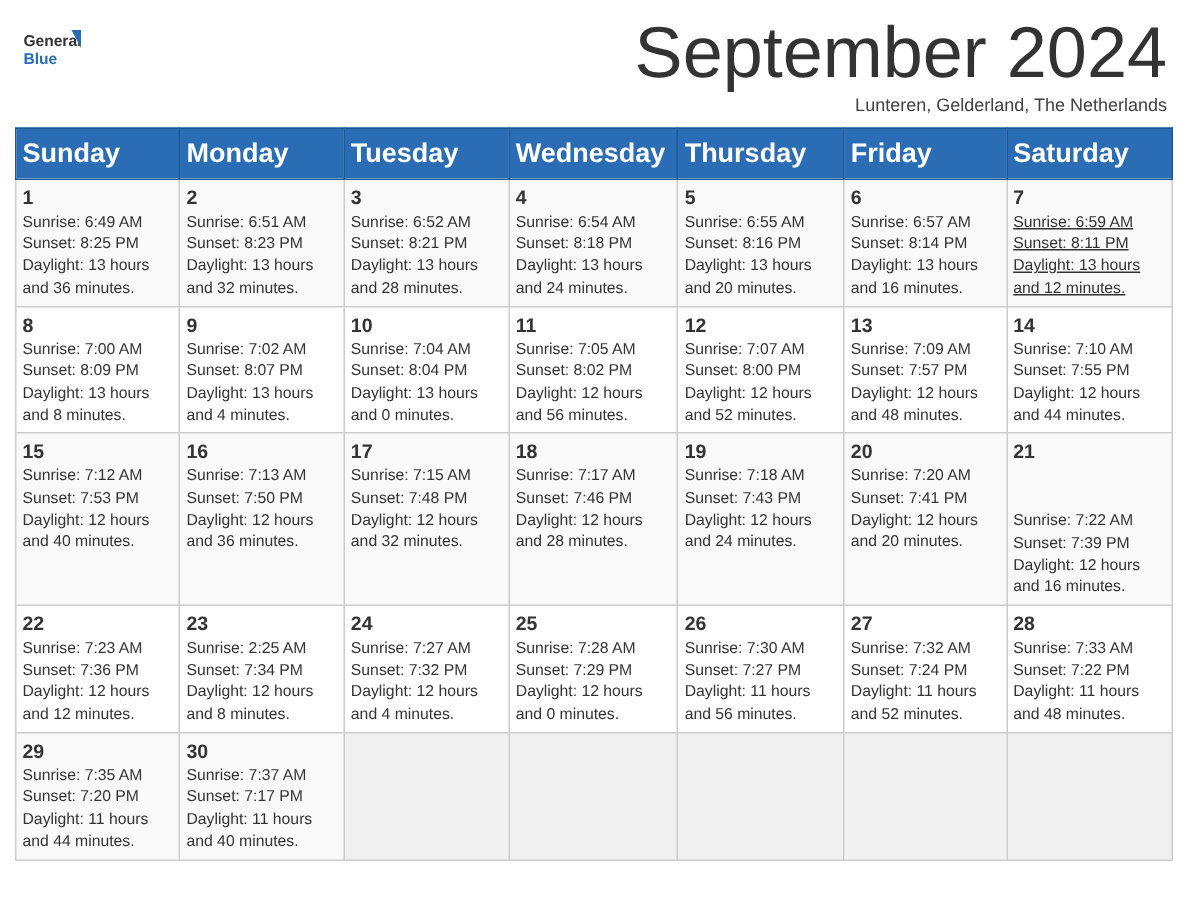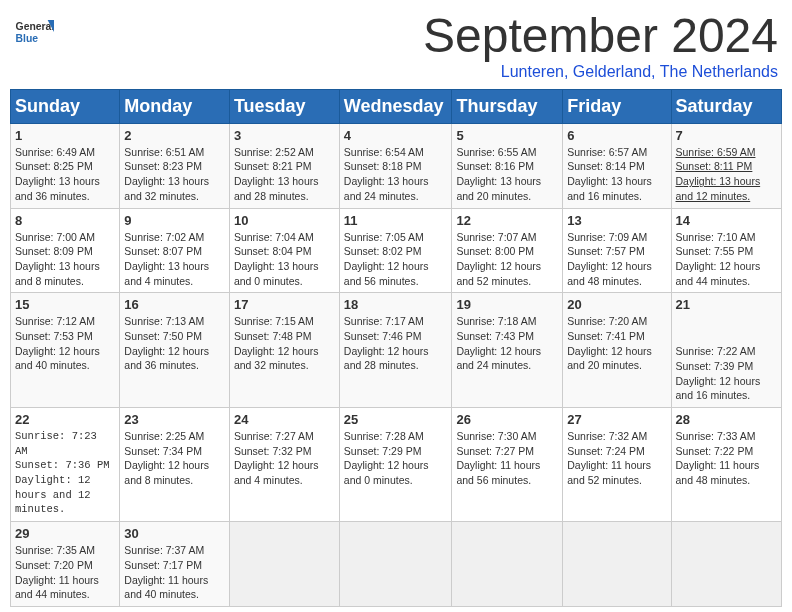--- a/index.html
+++ b/index.html
@@ -31,22 +31,22 @@
       height: 32px;
     }
     .title-block { text-align: right; }
     .month-title {
       font-size: 48px;
       font-weight: normal;
       color: #333;
       line-height: 1.1;
     }
     .location-title {
-      font-size: 16px;
-      color: #1d4ed8;
+      font-size: 12px;
+      color: #404040;
     }
     table {
       width: 100%;
       border-collapse: collapse;
       font-size: 11px;
     }
     thead tr th {
       background-color: #2a6db5;
       color: #fff;
       padding: 6px 4px;
@@ -117,21 +117,21 @@
 Daylight: 13 hours and 36 minutes.</div>
         </td>
         <td>
           <span class="day-number">2</span>
           <div class="day-info" style="white-space: pre-line;">Sunrise: 6:51 AM
 Sunset: 8:23 PM
 Daylight: 13 hours and 32 minutes.</div>
         </td>
         <td>
           <span class="day-number">3</span>
-          <div class="day-info" style="white-space: pre-line;">Sunrise: 2:52 AM
+          <div class="day-info" style="white-space: pre-line;">Sunrise: 6:52 AM
 Sunset: 8:21 PM
 Daylight: 13 hours and 28 minutes.</div>
         </td>
         <td>
           <span class="day-number">4</span>
           <div class="day-info" style="white-space: pre-line;">Sunrise: 6:54 AM
 Sunset: 8:18 PM
 Daylight: 13 hours and 24 minutes.</div>
         </td>
         <td>
@@ -237,21 +237,21 @@
         <td>
           <span class="day-number">21</span>
           <div class="day-info" style="white-space: pre-line; margin-top: 32px;">Sunrise: 7:22 AM
 Sunset: 7:39 PM
 Daylight: 12 hours and 16 minutes.</div>
         </td>
       </tr>
       <tr>
         <td>
           <span class="day-number">22</span>
-          <div class="day-info" style="white-space: pre-line; font-family: Liberation Mono, monospace;">Sunrise: 7:23 AM
+          <div class="day-info" style="white-space: pre-line;">Sunrise: 7:23 AM
 Sunset: 7:36 PM
 Daylight: 12 hours and 12 minutes.</div>
         </td>
         <td>
           <span class="day-number">23</span>
           <div class="day-info" style="white-space: pre-line;">Sunrise: 2:25 AM
 Sunset: 7:34 PM
 Daylight: 12 hours and 8 minutes.</div>
         </td>
         <td>

